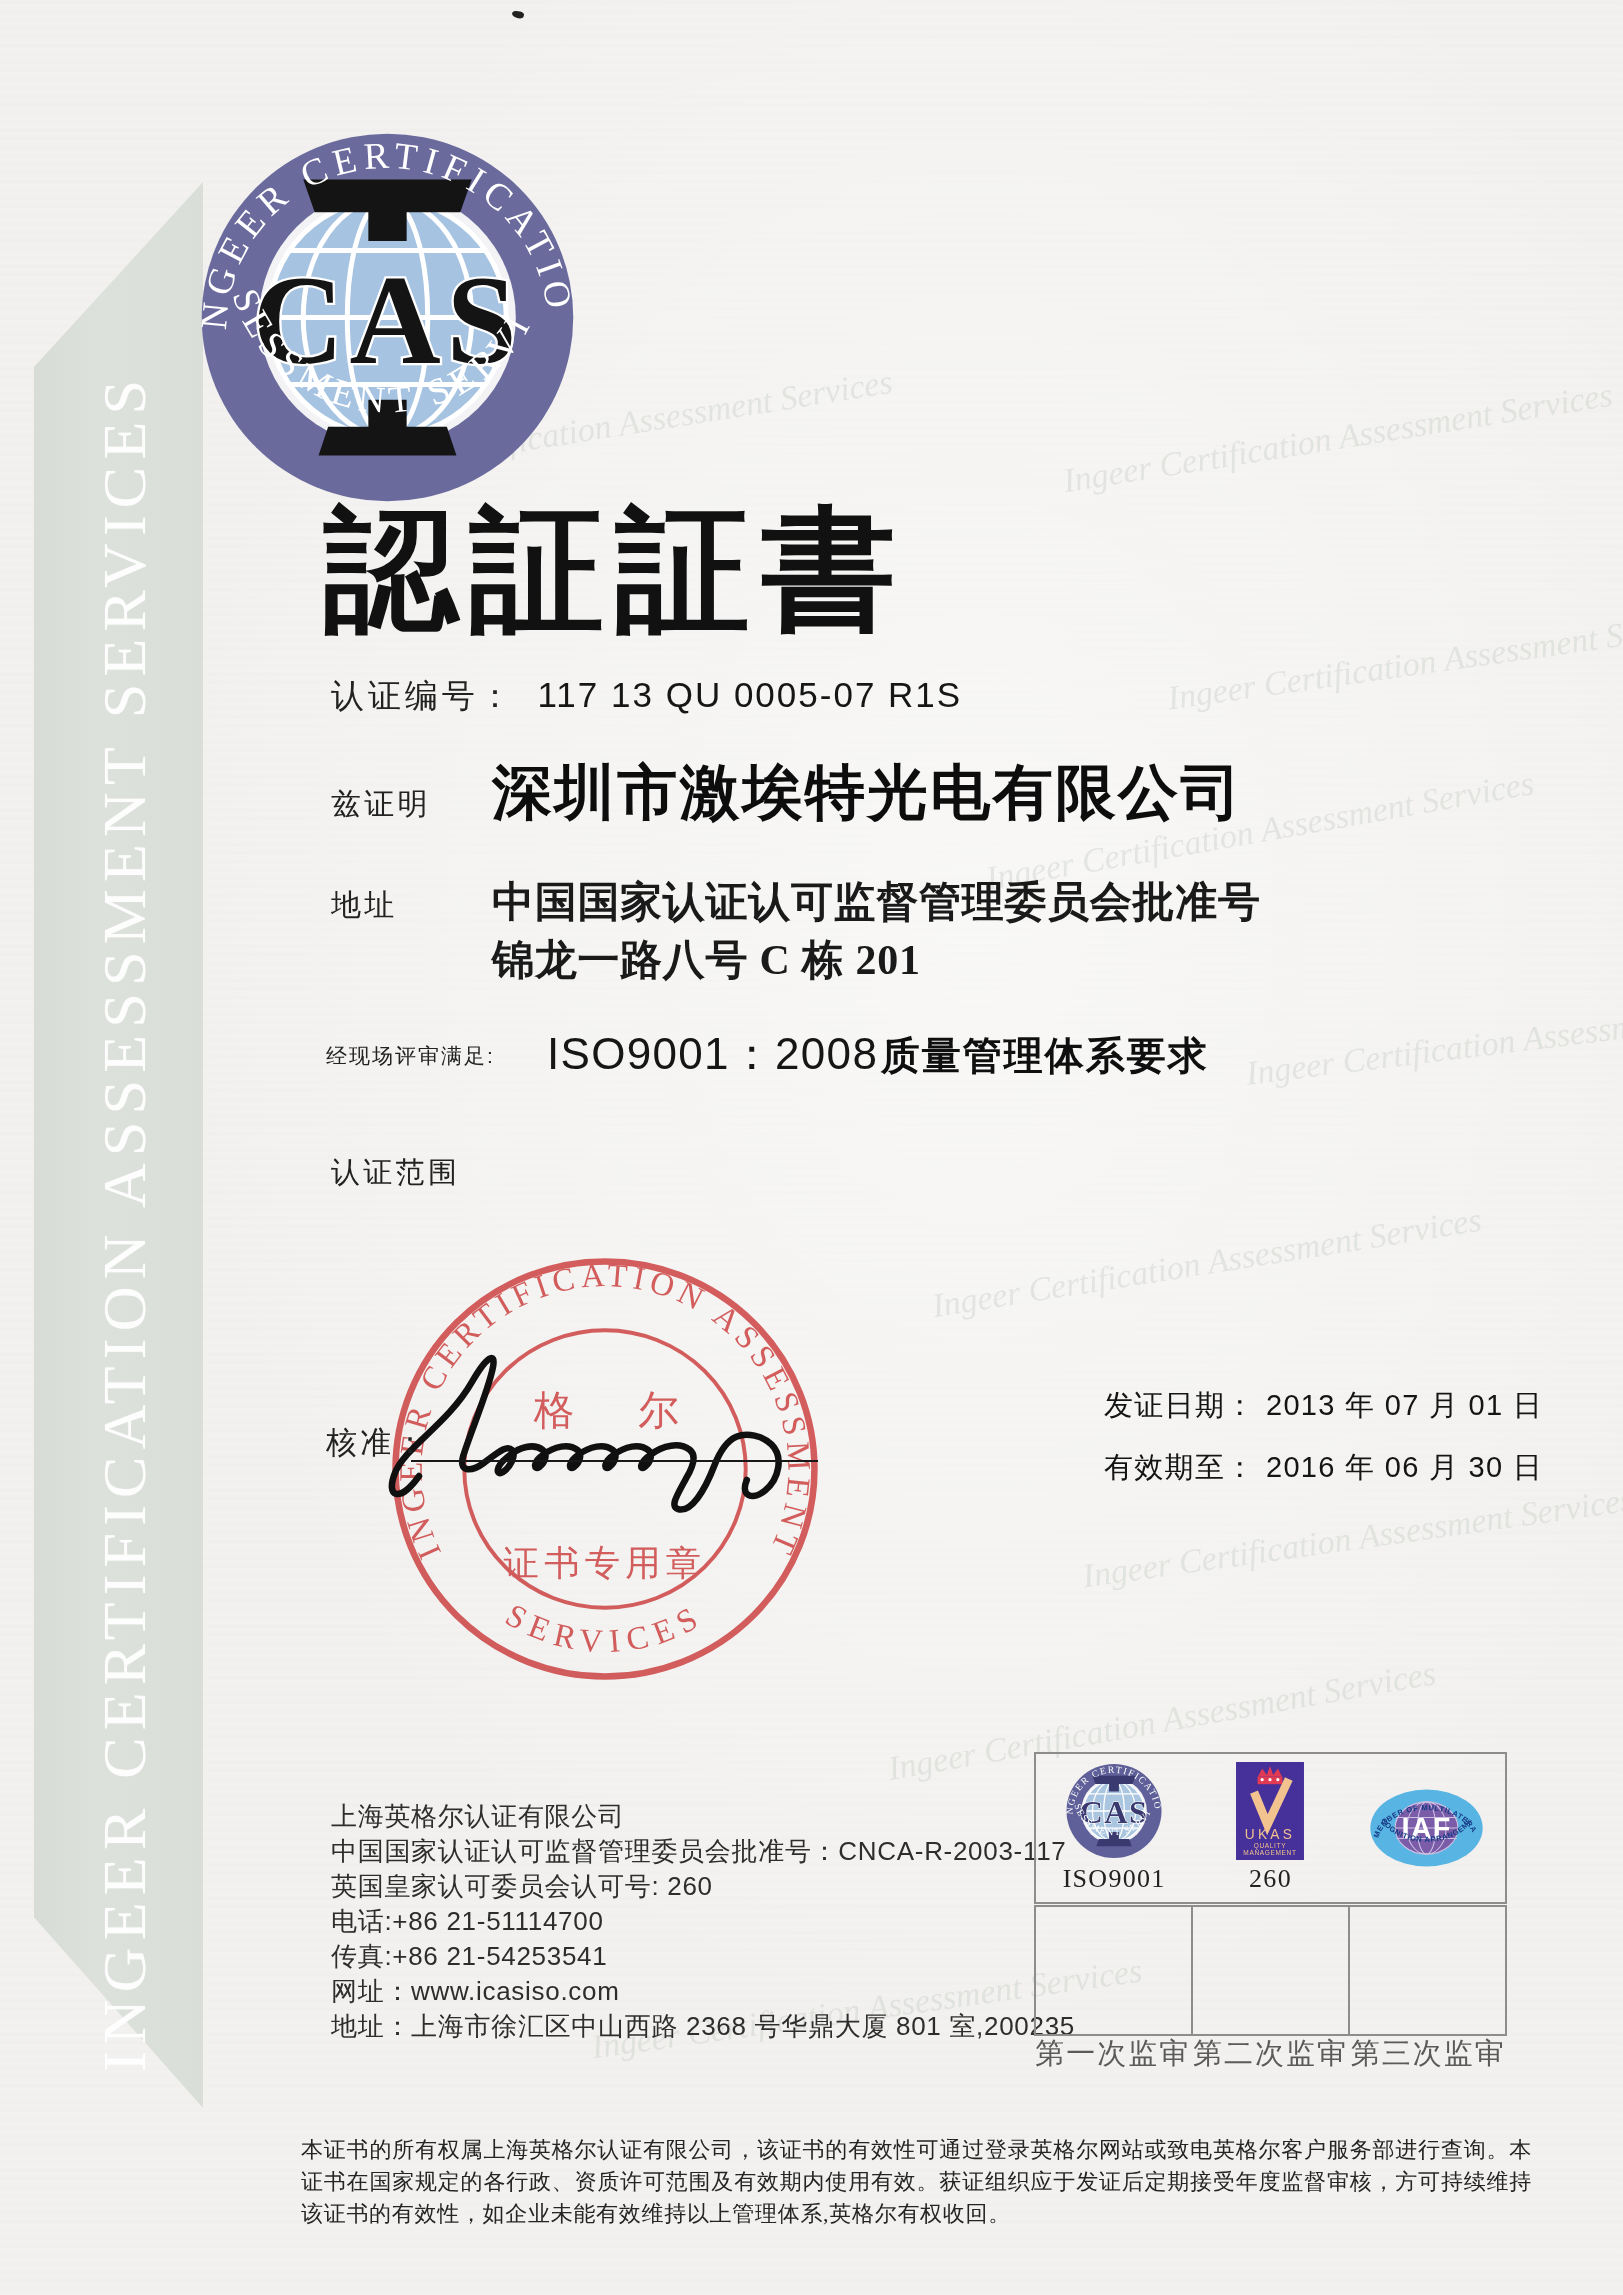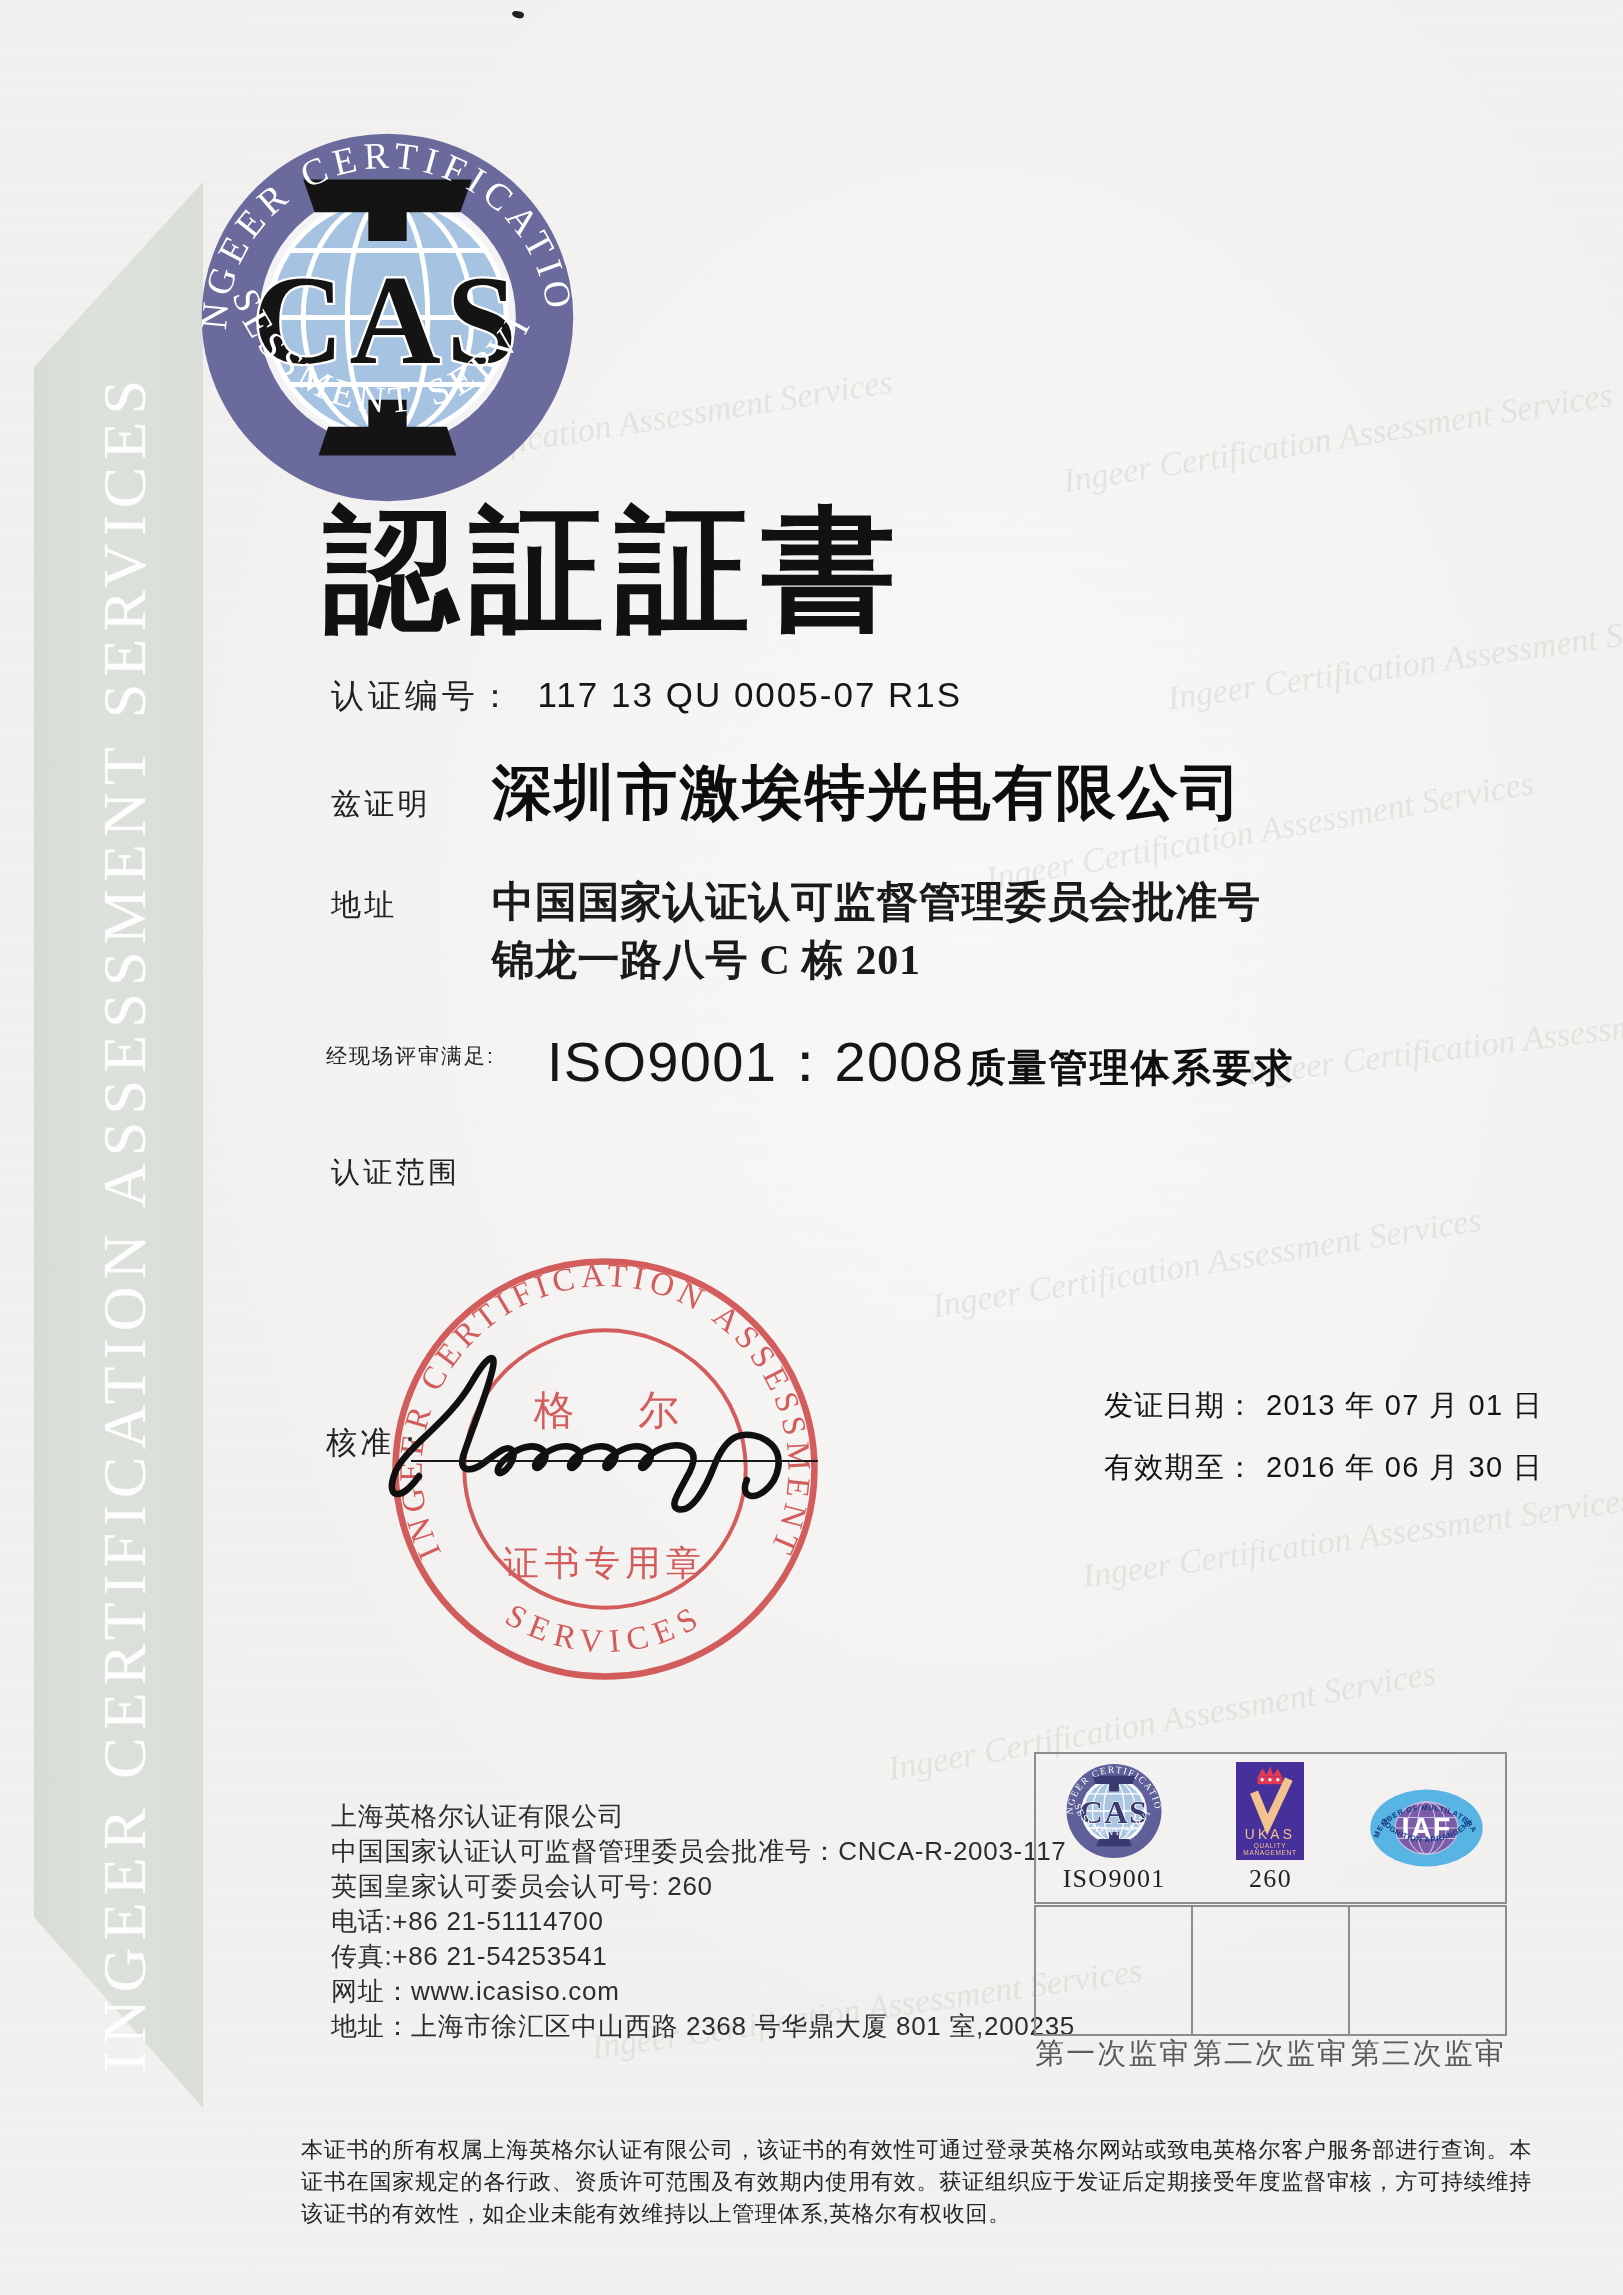--- a/index.html
+++ b/index.html
@@ -51,21 +51,21 @@
   .certno{position:absolute;left:331px;top:674px;display:flex;align-items:baseline;gap:22px;}
   .certno .lbl{font-family:"Liberation Sans",sans-serif;font-size:33px;letter-spacing:3.9px;color:#222;}
   .certno .val{font-family:"Liberation Sans",sans-serif;font-size:35px;letter-spacing:2px;color:#161616;}
   .company{
     position:absolute;left:492px;top:753px;
     font-size:60px;font-weight:bold;letter-spacing:2.6px;color:#0d0d0d;white-space:nowrap;
   }
   .addr1{position:absolute;left:492px;top:874px;font-size:42px;font-weight:bold;letter-spacing:0.7px;white-space:nowrap;}
   .addr2{position:absolute;left:492px;top:932px;font-size:42px;font-weight:bold;letter-spacing:0.7px;white-space:nowrap;}
   .std-val{position:absolute;left:547px;top:1025px;white-space:nowrap;}
-  .std-val .en{font-family:"Liberation Sans",sans-serif;font-size:56px;letter-spacing:1.3px;font-weight:400;color:#161616;}
+  .std-val .en{font-family:"Liberation Sans",sans-serif;font-size:44px;letter-spacing:1.3px;font-weight:400;color:#161616;}
   .std-val .cn{font-size:39px;font-weight:bold;letter-spacing:2px;color:#0f0f0f;margin-top:20px;}
   .scope-val{position:absolute;left:490px;top:1136px;font-size:39px;font-weight:bold;letter-spacing:3.9px;}
   
   .stamp{position:absolute;left:389px;top:1253px;width:432px;height:432px;opacity:.9;mix-blend-mode:multiply;}
   .sig{position:absolute;left:383px;top:1332px;width:458px;height:190px;}
   .appr-line{position:absolute;left:411px;top:1460px;width:407px;border-top:2.6px solid #181818;}
   
   .dates{position:absolute;left:1104px;top:1386px;display:flex;flex-direction:column;gap:22px;}
   .dates .dline{display:flex;gap:10.5px;font-size:29px;letter-spacing:1.3px;color:#141414;font-family:"Liberation Sans",sans-serif;}
   

